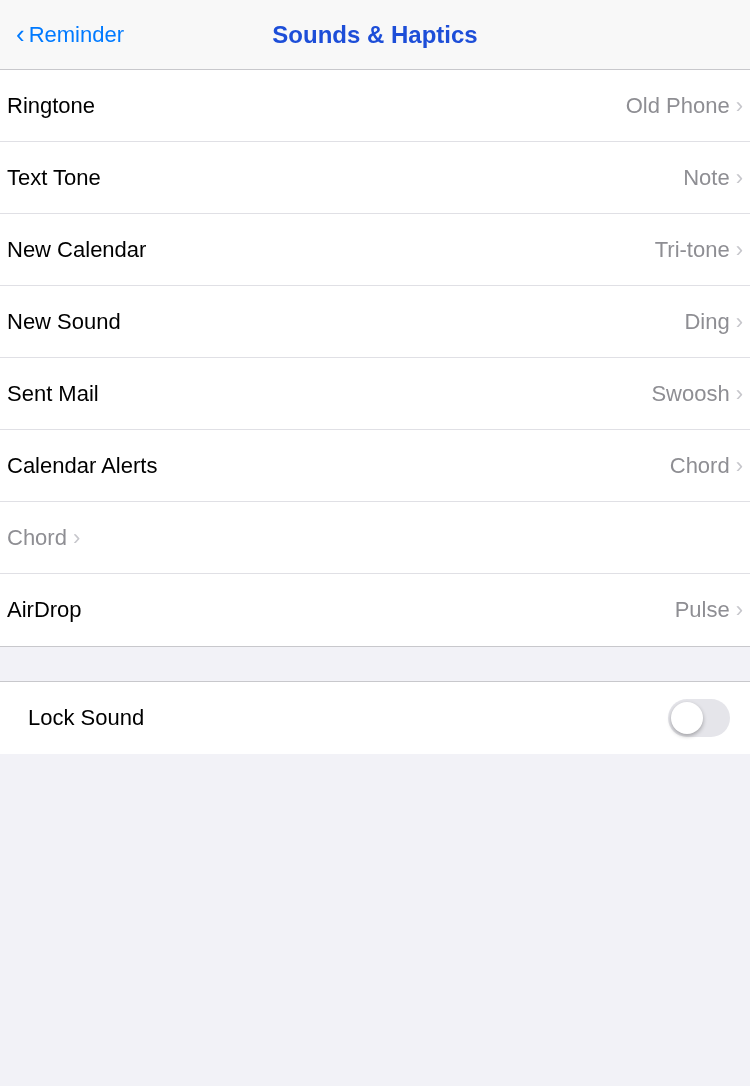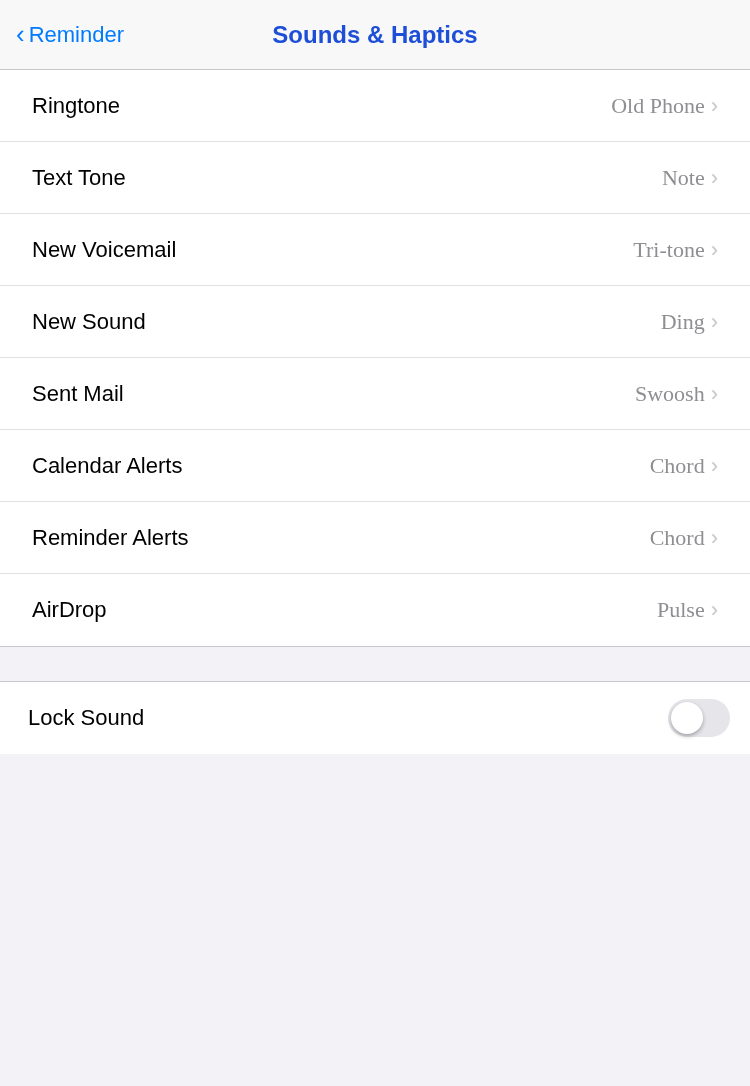--- a/index.html
+++ b/index.html
@@ -46,21 +46,21 @@
     
     .list-group {
       background: #fff;
       margin-top: 0;
     }
 
     .list-row {
       display: flex;
       align-items: center;
       justify-content: space-between;
-      padding: 0 32px;
+      padding: 0 7px;
       height: 72px;
       border-bottom: 1px solid #e0e0e5;
       background: #fff;
       cursor: pointer;
     }
     .list-row:last-child {
       border-bottom: none;
       gap: 26px;
     }
 
@@ -72,21 +72,20 @@
 
     .row-right {
       display: flex;
       align-items: center;
       gap: 6px;
     }
 
     .row-value {
       font-size: 22px;
       color: #8e8e93;
-      font-family: Liberation Serif, serif;
     }
 
     .chevron-right {
       color: #c7c7cc;
       font-size: 22px;
       font-weight: 400;
     }
 
     
     .section-separator {
@@ -196,21 +195,21 @@
       </div>
     </div>
     <div class="list-row">
       <span class="row-label">Text Tone</span>
       <div class="row-right">
         <span class="row-value">Note</span>
         <span class="chevron-right">›</span>
       </div>
     </div>
     <div class="list-row">
-      <span class="row-label">New Voicemail</span>
+      <span class="row-label">New Calendar</span>
       <div class="row-right">
         <span class="row-value">Tri-tone</span>
         <span class="chevron-right">›</span>
       </div>
     </div>
     <div class="list-row">
       <span class="row-label">New Sound</span>
       <div class="row-right">
         <span class="row-value">Ding</span>
         <span class="chevron-right">›</span>
@@ -224,21 +223,20 @@
       </div>
     </div>
     <div class="list-row">
       <span class="row-label">Calendar Alerts</span>
       <div class="row-right">
         <span class="row-value">Chord</span>
         <span class="chevron-right">›</span>
       </div>
     </div>
     <div class="list-row">
-      <span class="row-label">Reminder Alerts</span>
       <div class="row-right">
         <span class="row-value">Chord</span>
         <span class="chevron-right">›</span>
       </div>
     </div>
     <div class="list-row">
       <span class="row-label">AirDrop</span>
       <div class="row-right">
         <span class="row-value">Pulse</span>
         <span class="chevron-right">›</span>

